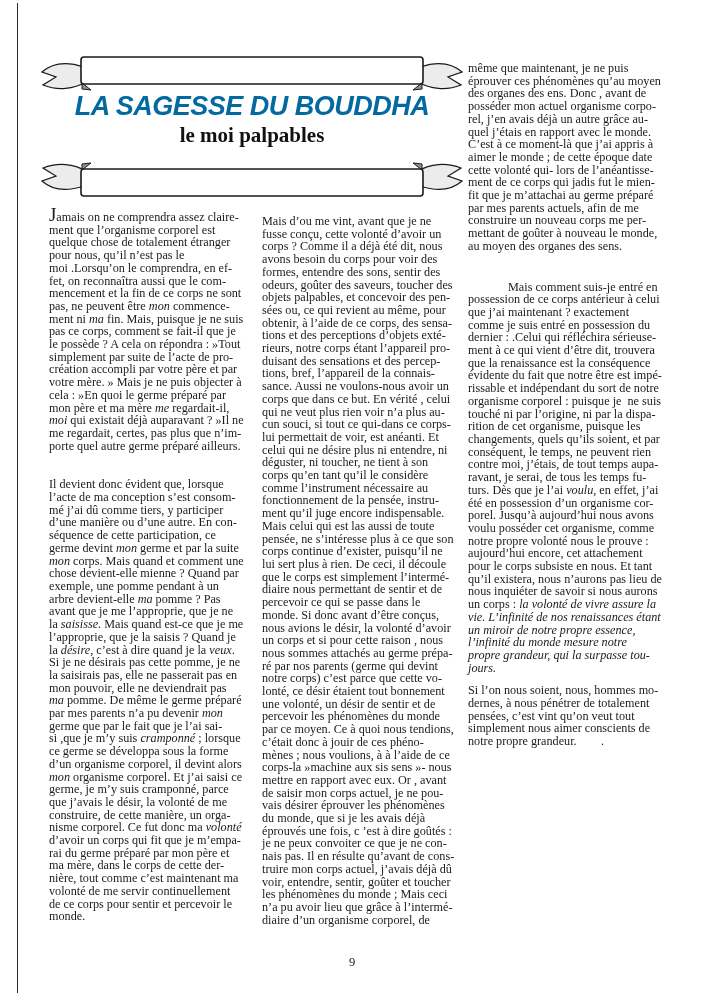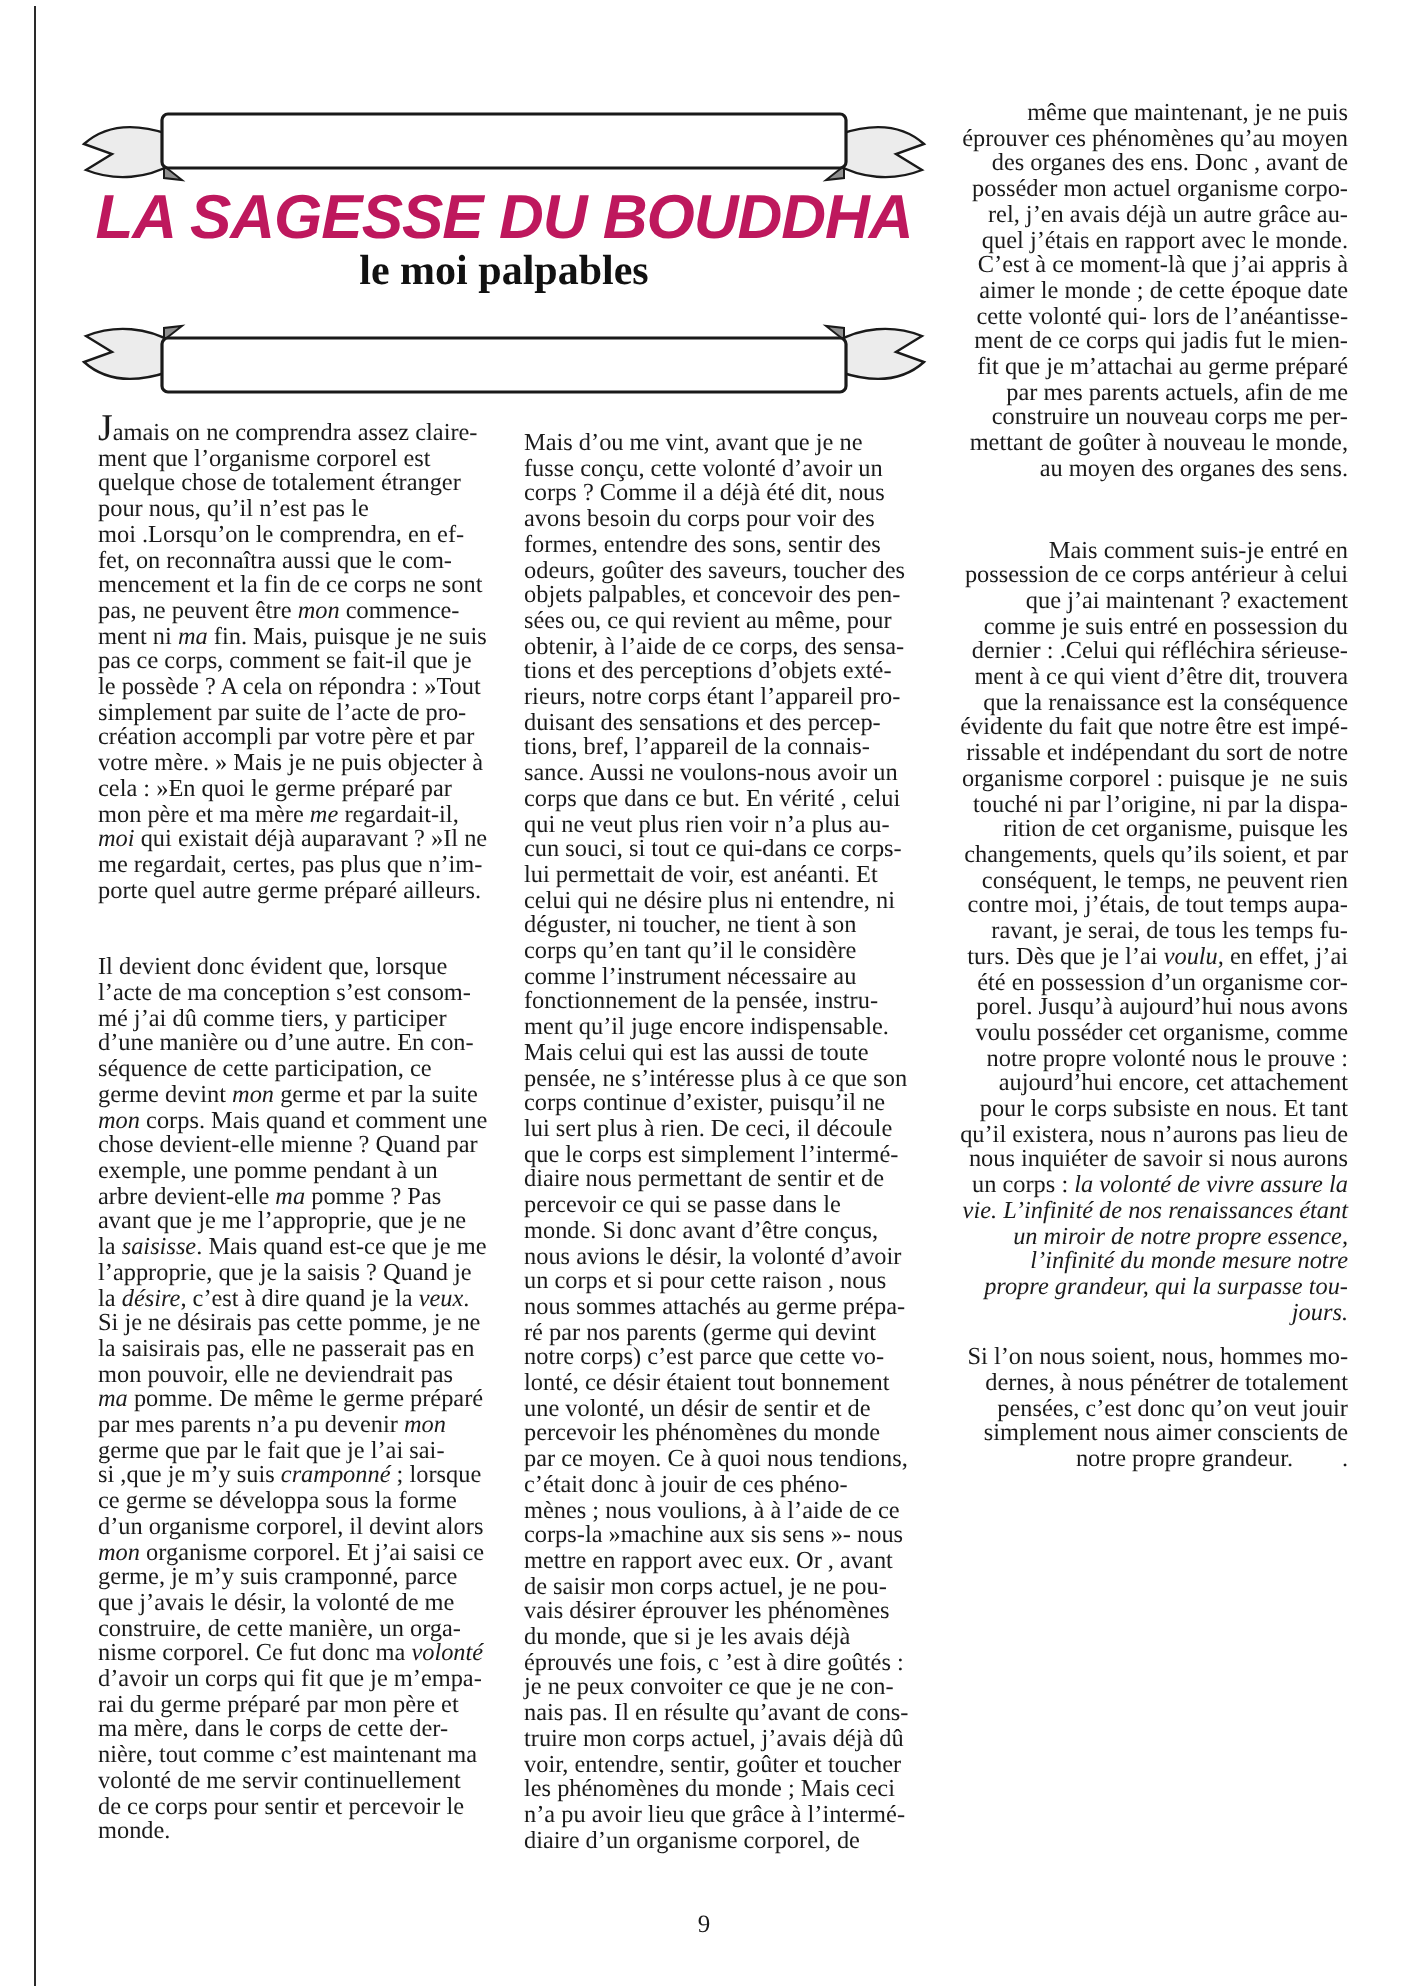--- a/index.html
+++ b/index.html
@@ -20,35 +20,35 @@
     text-align:center;
   }
   .ribbon{position:absolute;left:0;width:428px;height:38px;}
   .ribbon.top{top:0;}
   .ribbon.bottom{top:105px;transform:scaleY(-1);}
   .ribbon svg{display:block;width:428px;height:38px;}
   h1.title{
     position:absolute;top:36px;left:0;right:0;margin:0;
     font-family:"Liberation Sans", sans-serif;
     font-weight:bold;font-style:italic;
-    font-size:31px;letter-spacing:-0.5px;
-    color:#be185d;
+    font-size:27px;letter-spacing:-0.5px;
+    color:#0369a1;
   }
   h2.subtitle{
     position:absolute;top:68px;left:0;right:0;margin:0;
     font-family:"Liberation Serif", serif;
     font-weight:bold;font-size:21px;color:#111;
   }
   .col{
     position:absolute;
     font-size:12.2px;line-height:12.7px;
   }
   .col1{left:49px;top:208px;width:202px;}
   .col2{left:262px;top:215px;width:202px;}
-  .col3{left:468px;top:50px;width:206px;text-align:right;}
+  .col3{left:468px;top:62px;width:206px;}
   .para{margin:0;}
   .para .ln{white-space:nowrap;}
   .para i{font-style:italic;}
   .para.initial::first-letter{font-size:1.55em;line-height:0.7;}
   .col1 .para.p2{margin-top:26px;}
   .col3 .para.p2{margin-top:28px;text-indent:40px;}
   .col3 .para.p3{margin-top:10px;}
   .pageno{
     position:absolute;left:0;top:955px;width:704px;
     text-align:center;font-size:12.5px;color:#1b1b1b;
@@ -89,18 +89,18 @@
     <div class="para p2"><span class="ln">Il devient donc évident que, lorsque</span><br><span class="ln">l’acte de ma conception s’est consom-</span><br><span class="ln">mé j’ai dû comme tiers, y participer</span><br><span class="ln">d’une manière ou d’une autre. En con-</span><br><span class="ln">séquence de cette participation, ce</span><br><span class="ln">germe devint <i>mon</i> germe et par la suite</span><br><span class="ln"><i>mon</i> corps. Mais quand et comment une</span><br><span class="ln">chose devient-elle mienne ? Quand par</span><br><span class="ln">exemple, une pomme pendant à un</span><br><span class="ln">arbre devient-elle <i>ma</i> pomme ? Pas</span><br><span class="ln">avant que je me l’approprie, que je ne</span><br><span class="ln">la <i>saisisse</i>. Mais quand est-ce que je me</span><br><span class="ln">l’approprie, que je la saisis ? Quand je</span><br><span class="ln">la <i>désire</i>, c’est à dire quand je la <i>veux</i>.</span><br><span class="ln">Si je ne désirais pas cette pomme, je ne</span><br><span class="ln">la saisirais pas, elle ne passerait pas en</span><br><span class="ln">mon pouvoir, elle ne deviendrait pas</span><br><span class="ln"><i>ma</i> pomme. De même le germe préparé</span><br><span class="ln">par mes parents n’a pu devenir <i>mon</i></span><br><span class="ln">germe que par le fait que je l’ai sai-</span><br><span class="ln">si ,que je m’y suis <i>cramponné</i> ; lorsque</span><br><span class="ln">ce germe se développa sous la forme</span><br><span class="ln">d’un organisme corporel, il devint alors</span><br><span class="ln"><i>mon</i> organisme corporel. Et j’ai saisi ce</span><br><span class="ln">germe, je m’y suis cramponné, parce</span><br><span class="ln">que j’avais le désir, la volonté de me</span><br><span class="ln">construire, de cette manière, un orga-</span><br><span class="ln">nisme corporel. Ce fut donc ma <i>volonté</i></span><br><span class="ln">d’avoir un corps qui fit que je m’empa-</span><br><span class="ln">rai du germe préparé par mon père et</span><br><span class="ln">ma mère, dans le corps de cette der-</span><br><span class="ln">nière, tout comme c’est maintenant ma</span><br><span class="ln">volonté de me servir continuellement</span><br><span class="ln">de ce corps pour sentir et percevoir le</span><br><span class="ln">monde.</span></div>
   </div>
 
   <div class="col col2">
     <div class="para p1"><span class="ln">Mais d’ou me vint, avant que je ne</span><br><span class="ln">fusse conçu, cette volonté d’avoir un</span><br><span class="ln">corps ? Comme il a déjà été dit, nous</span><br><span class="ln">avons besoin du corps pour voir des</span><br><span class="ln">formes, entendre des sons, sentir des</span><br><span class="ln">odeurs, goûter des saveurs, toucher des</span><br><span class="ln">objets palpables, et concevoir des pen-</span><br><span class="ln">sées ou, ce qui revient au même, pour</span><br><span class="ln">obtenir, à l’aide de ce corps, des sensa-</span><br><span class="ln">tions et des perceptions d’objets exté-</span><br><span class="ln">rieurs, notre corps étant l’appareil pro-</span><br><span class="ln">duisant des sensations et des percep-</span><br><span class="ln">tions, bref, l’appareil de la connais-</span><br><span class="ln">sance. Aussi ne voulons-nous avoir un</span><br><span class="ln">corps que dans ce but. En vérité , celui</span><br><span class="ln">qui ne veut plus rien voir n’a plus au-</span><br><span class="ln">cun souci, si tout ce qui-dans ce corps-</span><br><span class="ln">lui permettait de voir, est anéanti. Et</span><br><span class="ln">celui qui ne désire plus ni entendre, ni</span><br><span class="ln">déguster, ni toucher, ne tient à son</span><br><span class="ln">corps qu’en tant qu’il le considère</span><br><span class="ln">comme l’instrument nécessaire au</span><br><span class="ln">fonctionnement de la pensée, instru-</span><br><span class="ln">ment qu’il juge encore indispensable.</span><br><span class="ln">Mais celui qui est las aussi de toute</span><br><span class="ln">pensée, ne s’intéresse plus à ce que son</span><br><span class="ln">corps continue d’exister, puisqu’il ne</span><br><span class="ln">lui sert plus à rien. De ceci, il découle</span><br><span class="ln">que le corps est simplement l’intermé-</span><br><span class="ln">diaire nous permettant de sentir et de</span><br><span class="ln">percevoir ce qui se passe dans le</span><br><span class="ln">monde. Si donc avant d’être conçus,</span><br><span class="ln">nous avions le désir, la volonté d’avoir</span><br><span class="ln">un corps et si pour cette raison , nous</span><br><span class="ln">nous sommes attachés au germe prépa-</span><br><span class="ln">ré par nos parents (germe qui devint</span><br><span class="ln">notre corps) c’est parce que cette vo-</span><br><span class="ln">lonté, ce désir étaient tout bonnement</span><br><span class="ln">une volonté, un désir de sentir et de</span><br><span class="ln">percevoir les phénomènes du monde</span><br><span class="ln">par ce moyen. Ce à quoi nous tendions,</span><br><span class="ln">c’était donc à jouir de ces phéno-</span><br><span class="ln">mènes ; nous voulions, à à l’aide de ce</span><br><span class="ln">corps-la »machine aux sis sens »- nous</span><br><span class="ln">mettre en rapport avec eux. Or , avant</span><br><span class="ln">de saisir mon corps actuel, je ne pou-</span><br><span class="ln">vais désirer éprouver les phénomènes</span><br><span class="ln">du monde, que si je les avais déjà</span><br><span class="ln">éprouvés une fois, c ’est à dire goûtés :</span><br><span class="ln">je ne peux convoiter ce que je ne con-</span><br><span class="ln">nais pas. Il en résulte qu’avant de cons-</span><br><span class="ln">truire mon corps actuel, j’avais déjà dû</span><br><span class="ln">voir, entendre, sentir, goûter et toucher</span><br><span class="ln">les phénomènes du monde ; Mais ceci</span><br><span class="ln">n’a pu avoir lieu que grâce à l’intermé-</span><br><span class="ln">diaire d’un organisme corporel, de</span></div>
   </div>
 
   <div class="col col3">
     <div class="para p1"><span class="ln">même que maintenant, je ne puis</span><br><span class="ln">éprouver ces phénomènes qu’au moyen</span><br><span class="ln">des organes des ens. Donc , avant de</span><br><span class="ln">posséder mon actuel organisme corpo-</span><br><span class="ln">rel, j’en avais déjà un autre grâce au-</span><br><span class="ln">quel j’étais en rapport avec le monde.</span><br><span class="ln">C’est à ce moment-là que j’ai appris à</span><br><span class="ln">aimer le monde ; de cette époque date</span><br><span class="ln">cette volonté qui- lors de l’anéantisse-</span><br><span class="ln">ment de ce corps qui jadis fut le mien-</span><br><span class="ln">fit que je m’attachai au germe préparé</span><br><span class="ln">par mes parents actuels, afin de me</span><br><span class="ln">construire un nouveau corps me per-</span><br><span class="ln">mettant de goûter à nouveau le monde,</span><br><span class="ln">au moyen des organes des sens.</span></div>
     <div class="para p2"><span class="ln">Mais comment suis-je entré en</span><br><span class="ln">possession de ce corps antérieur à celui</span><br><span class="ln">que j’ai maintenant ? exactement</span><br><span class="ln">comme je suis entré en possession du</span><br><span class="ln">dernier : .Celui qui réfléchira sérieuse-</span><br><span class="ln">ment à ce qui vient d’être dit, trouvera</span><br><span class="ln">que la renaissance est la conséquence</span><br><span class="ln">évidente du fait que notre être est impé-</span><br><span class="ln">rissable et indépendant du sort de notre</span><br><span class="ln">organisme corporel : puisque je&nbsp; ne suis</span><br><span class="ln">touché ni par l’origine, ni par la dispa-</span><br><span class="ln">rition de cet organisme, puisque les</span><br><span class="ln">changements, quels qu’ils soient, et par</span><br><span class="ln">conséquent, le temps, ne peuvent rien</span><br><span class="ln">contre moi, j’étais, de tout temps aupa-</span><br><span class="ln">ravant, je serai, de tous les temps fu-</span><br><span class="ln">turs. Dès que je l’ai <i>voulu,</i> en effet, j’ai</span><br><span class="ln">été en possession d’un organisme cor-</span><br><span class="ln">porel. Jusqu’à aujourd’hui nous avons</span><br><span class="ln">voulu posséder cet organisme, comme</span><br><span class="ln">notre propre volonté nous le prouve :</span><br><span class="ln">aujourd’hui encore, cet attachement</span><br><span class="ln">pour le corps subsiste en nous. Et tant</span><br><span class="ln">qu’il existera, nous n’aurons pas lieu de</span><br><span class="ln">nous inquiéter de savoir si nous aurons</span><br><span class="ln">un corps : <i>la volonté de vivre assure la</i></span><br><span class="ln"><i>vie. L’infinité de nos renaissances étant</i></span><br><span class="ln"><i>un miroir de notre propre essence,</i></span><br><span class="ln"><i>l’infinité du monde mesure notre</i></span><br><span class="ln"><i>propre grandeur, qui la surpasse tou-</i></span><br><span class="ln"><i>jours.</i></span></div>
-    <div class="para p3"><span class="ln">Si l’on nous soient, nous, hommes mo-</span><br><span class="ln">dernes, à nous pénétrer de totalement</span><br><span class="ln">pensées, c’est donc qu’on veut jouir</span><br><span class="ln">simplement nous aimer conscients de</span><br><span class="ln">notre propre grandeur.&nbsp;&nbsp;&nbsp;&nbsp;&nbsp;&nbsp;&nbsp;&nbsp;.</span></div>
+    <div class="para p3"><span class="ln">Si l’on nous soient, nous, hommes mo-</span><br><span class="ln">dernes, à nous pénétrer de totalement</span><br><span class="ln">pensées, c’est vint qu’on veut tout</span><br><span class="ln">simplement nous aimer conscients de</span><br><span class="ln">notre propre grandeur.&nbsp;&nbsp;&nbsp;&nbsp;&nbsp;&nbsp;&nbsp;&nbsp;.</span></div>
   </div>
 
   <div class="pageno">9</div>
 
 </div>
 
 </body></html>

